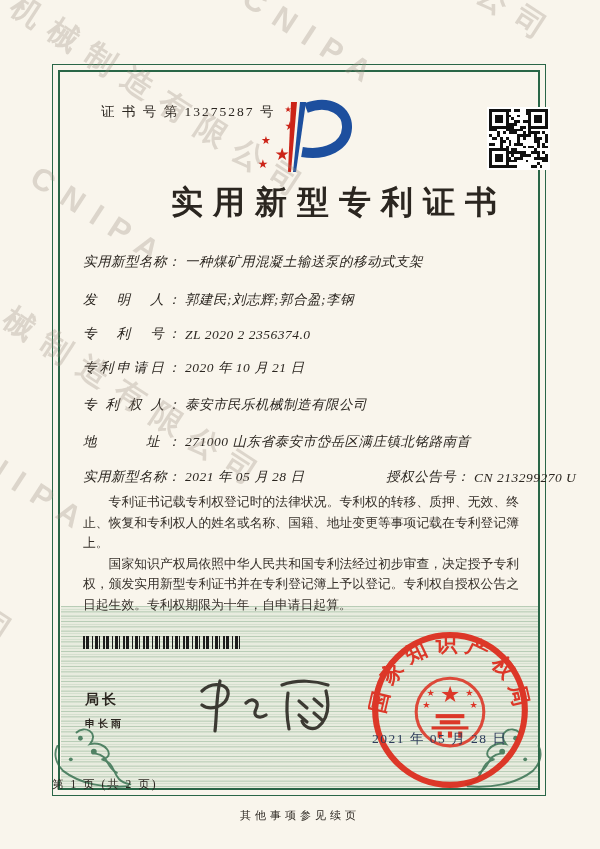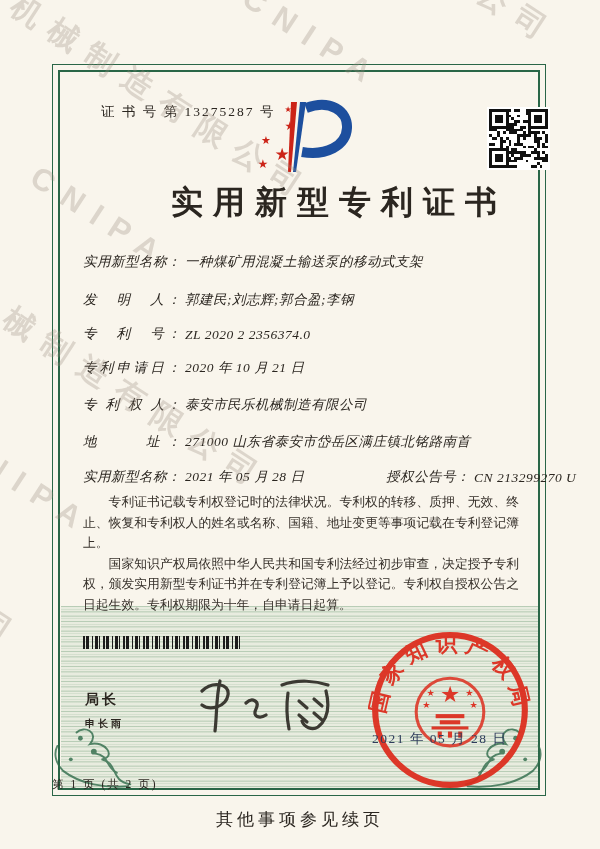--- a/index.html
+++ b/index.html
@@ -60,21 +60,21 @@
   .signature{position:absolute;left:186px;top:674px;width:170px;height:62px;z-index:4;}
   
   .seal{position:absolute;left:368px;top:628px;width:164px;height:164px;z-index:6;opacity:0.93;}
   .seal-date{position:absolute;left:372px;top:730px;width:164px;font-size:13.5px;letter-spacing:1.5px;color:#2f3d5c;z-index:7;white-space:nowrap;}
   
   .corner{position:absolute;width:96px;height:96px;z-index:2;opacity:.8;}
   .corner-left{left:42px;top:696px;transform:scaleX(-1);}
   .corner-right{left:458px;top:696px;}
   
   .page-label{position:absolute;left:52px;top:777px;width:492px;text-align:left;font-size:11.5px;letter-spacing:2px;z-index:3;}
-  .continuation{position:absolute;left:0;top:808px;width:600px;text-align:center;font-size:17px;letter-spacing:4px;z-index:3;}
+  .continuation{position:absolute;left:0;top:808px;width:600px;text-align:center;font-size:11px;letter-spacing:4px;z-index:3;}
   
   .watermark{
     position:absolute;left:50%;top:50%;width:1500px;height:1500px;
     transform:translate(-50%,-50%) rotate(33deg);
     display:flex;flex-direction:column;justify-content:space-between;
     pointer-events:none;z-index:9;overflow:hidden;
   }
   .wm-row{
     font-family:"Liberation Sans",sans-serif;font-weight:700;font-size:31px;
     letter-spacing:13px;color:rgba(152,139,125,0.30);white-space:nowrap;

